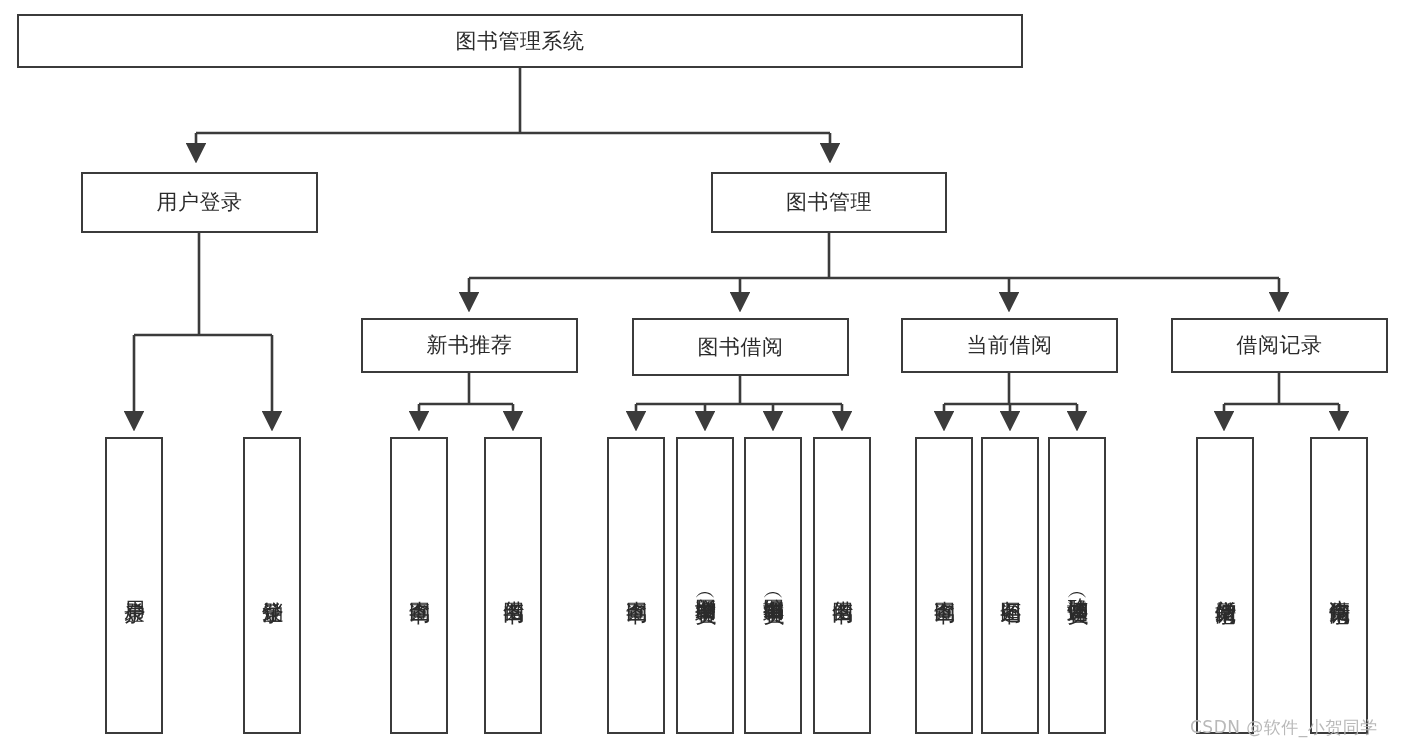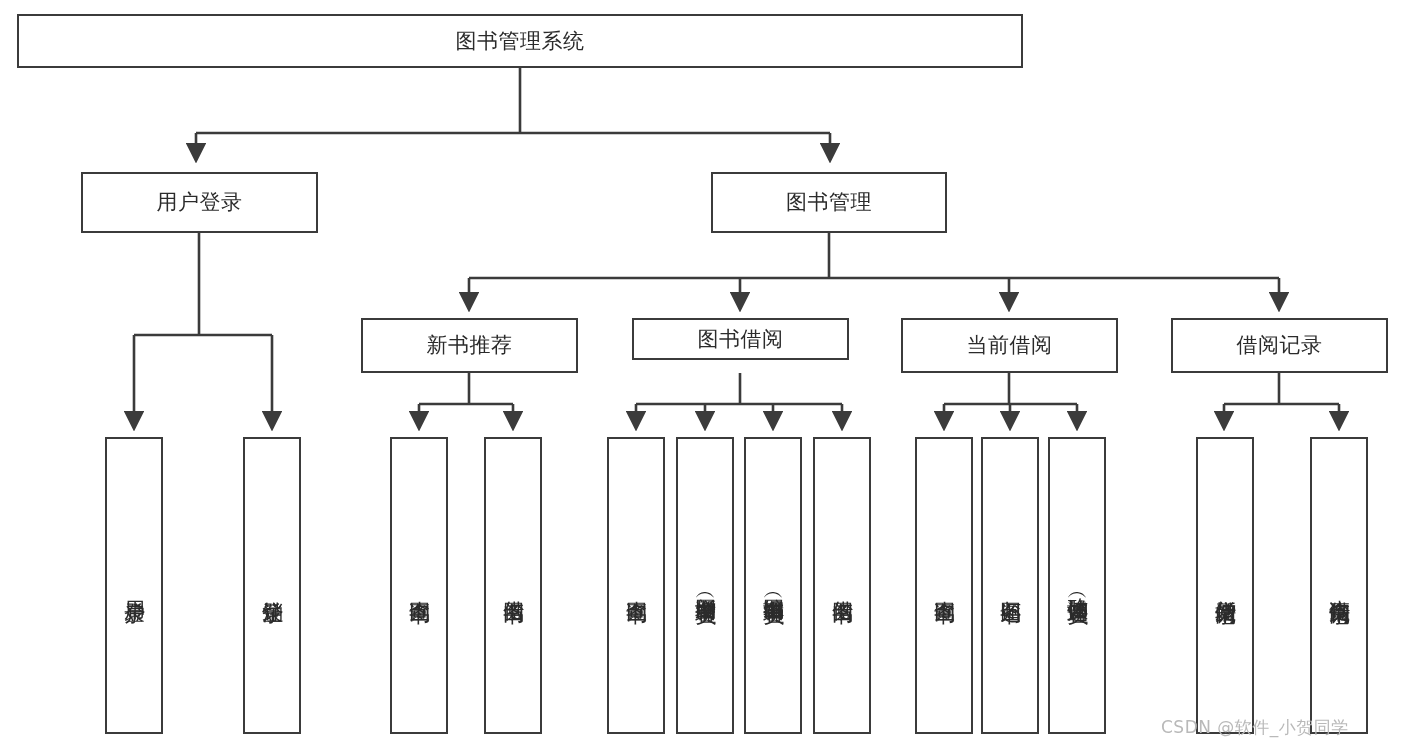--- a/index.html
+++ b/index.html
@@ -129,21 +129,21 @@
   <div class="node horiz" style="left:81px; top:172px; width:237px; height:61px;">
     <span class="lbl">用户登录</span>
   </div>
   <div class="node horiz" style="left:711px; top:172px; width:236px; height:61px;">
     <span class="lbl">图书管理</span>
   </div>
 
   <div class="node horiz" style="left:361px; top:318px; width:217px; height:55px;">
     <span class="lbl">新书推荐</span>
   </div>
-  <div class="node horiz" style="left:632px; top:318px; width:217px; height:42px;">
+  <div class="node horiz" style="left:632px; top:318px; width:217px; height:58px;">
     <span class="lbl">图书借阅</span>
   </div>
   <div class="node horiz" style="left:1171px; top:318px; width:217px; height:55px;">
     <span class="lbl">借阅记录</span>
   </div>
   <div class="node horiz" style="left:901px; top:318px; width:217px; height:55px;">
     <span class="lbl">当前借阅</span>
   </div>
 
   <div class="node vert" style="left:105px; top:437px; width:58px; height:297px;">
@@ -183,15 +183,15 @@
     <span class="lbl">确认归还（管理员）</span>
   </div>
 
   <div class="node vert" style="left:1196px; top:437px; width:58px; height:297px;">
     <span class="lbl">新增借阅记录</span>
   </div>
   <div class="node vert" style="left:1310px; top:437px; width:58px; height:297px;">
     <span class="lbl">查询借阅记录</span>
   </div>
 
-  <div class="watermark" style="left:1161px; top:716px;">CSDN @软件_小贺同学</div>
+  <div class="watermark" style="left:1190px; top:716px;">CSDN @软件_小贺同学</div>
 
 </div>
 
 </body></html>

